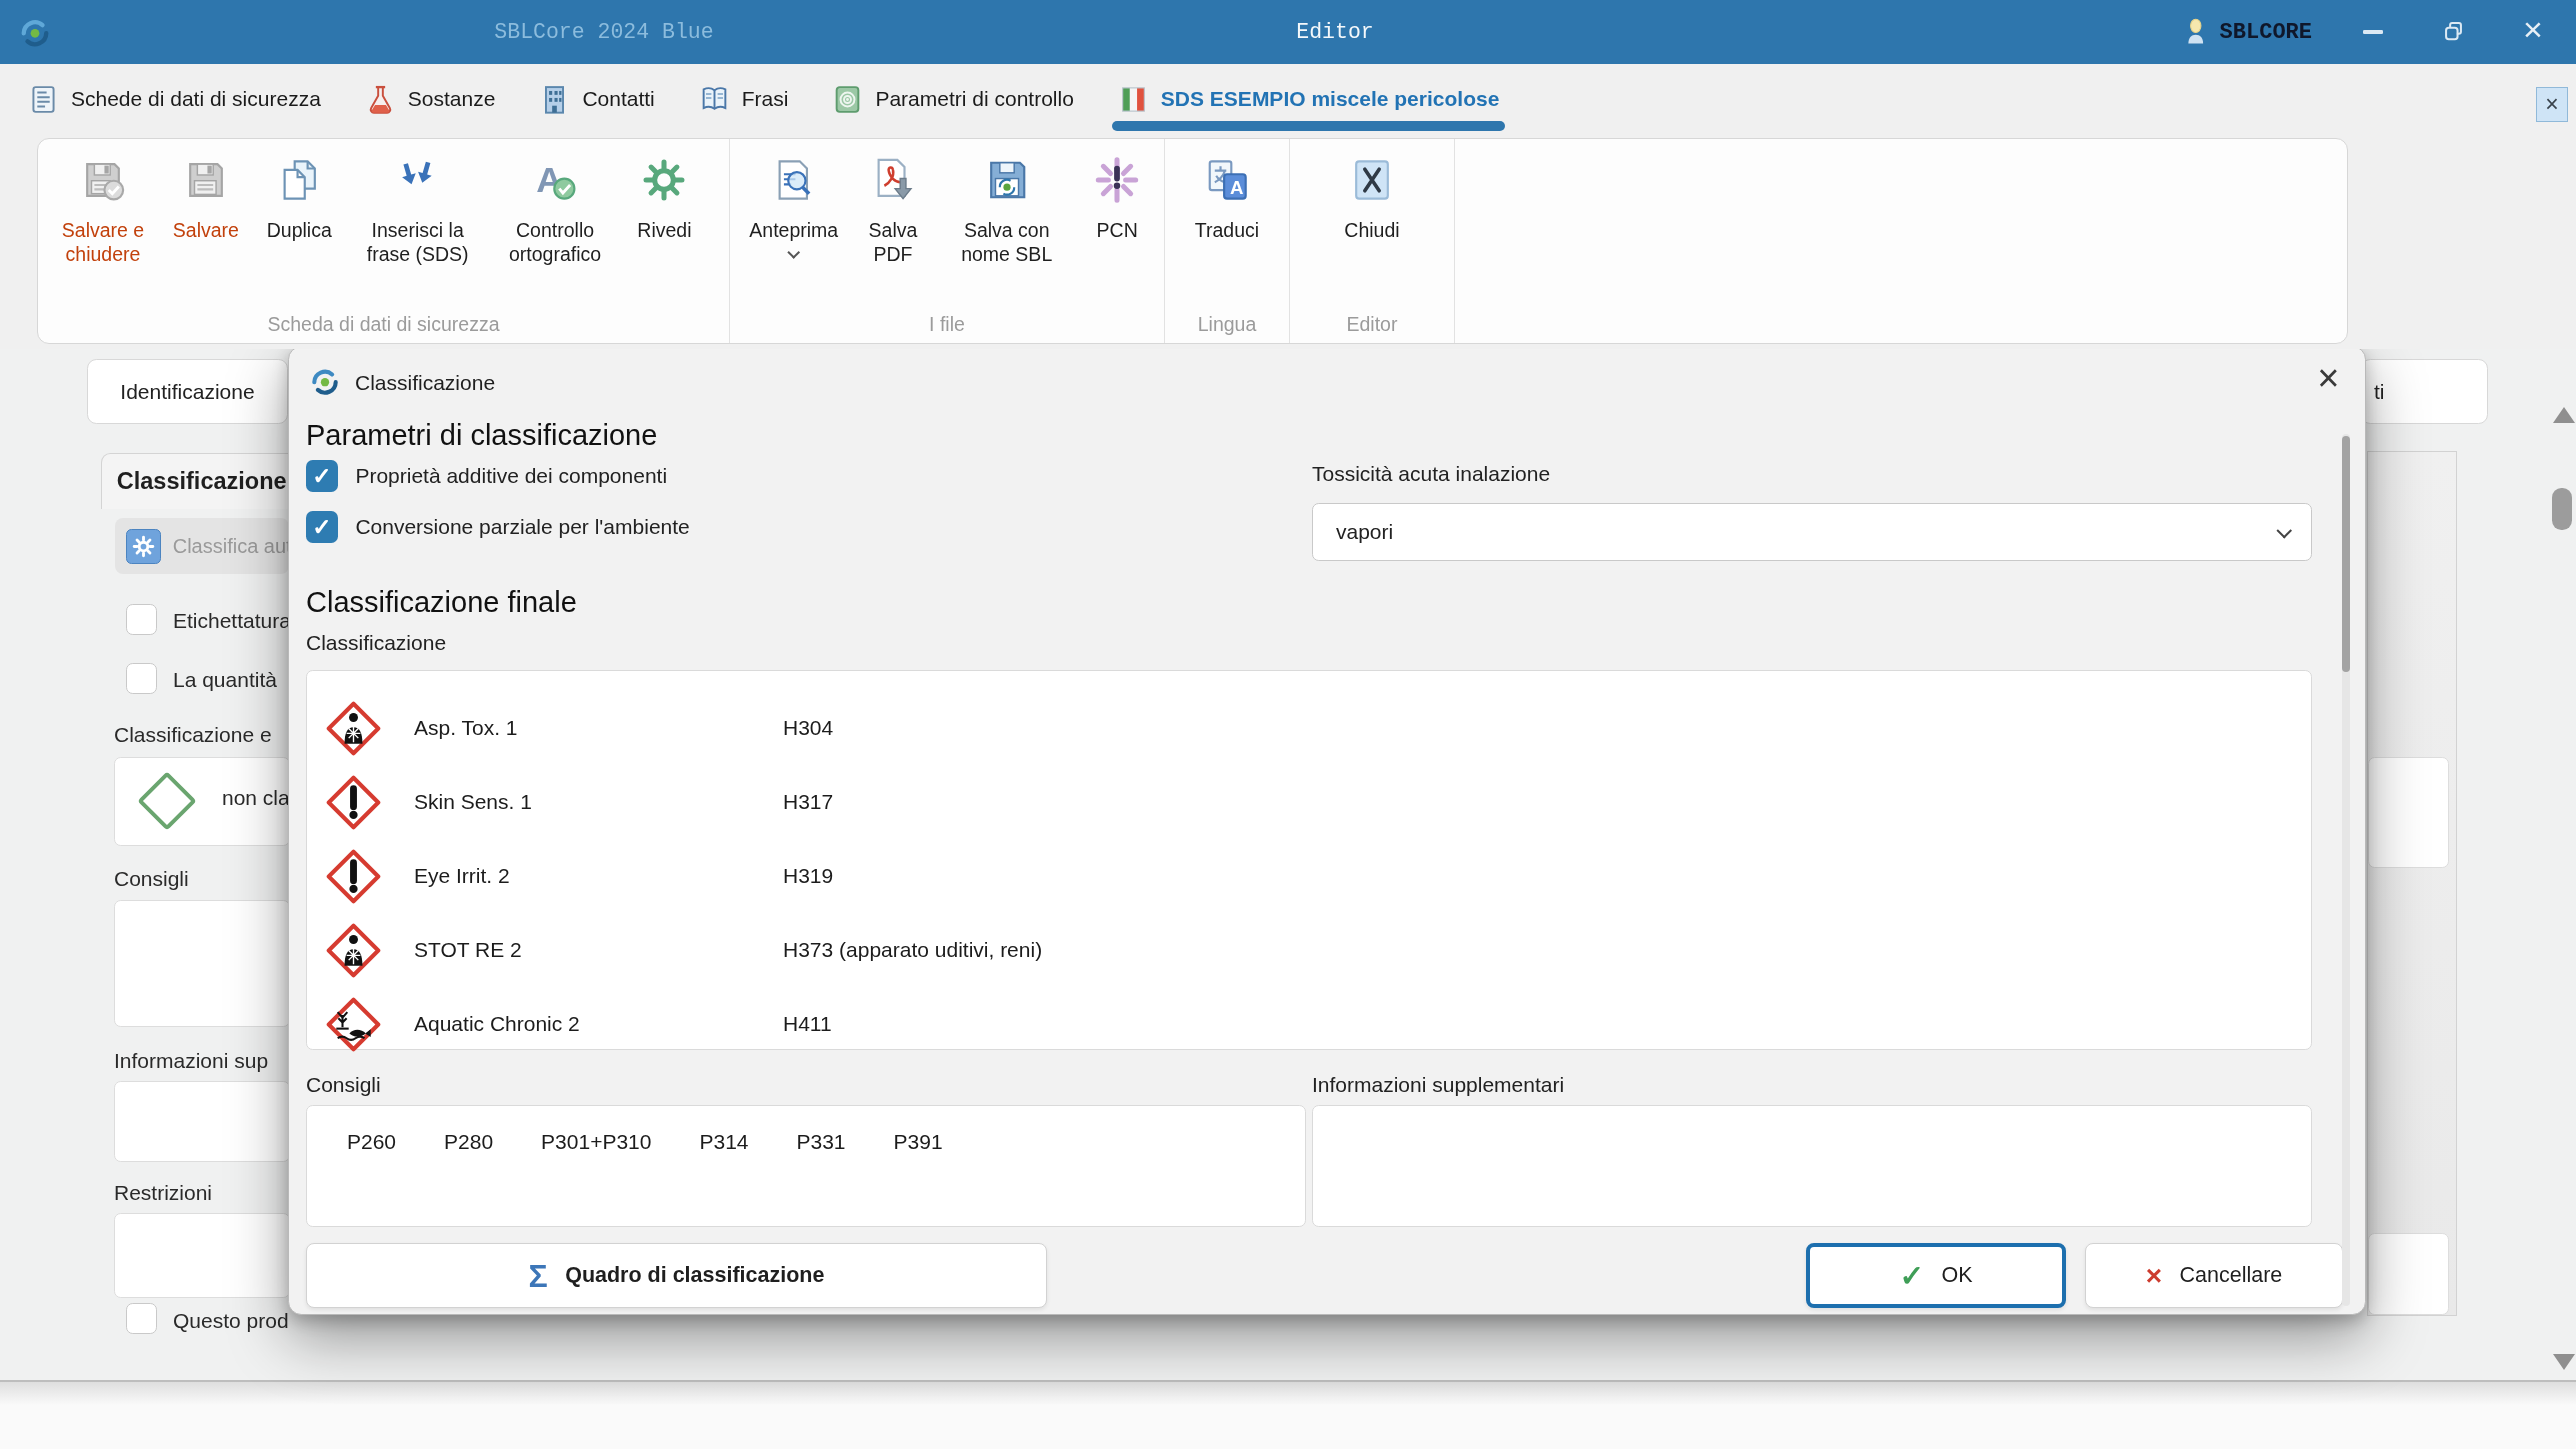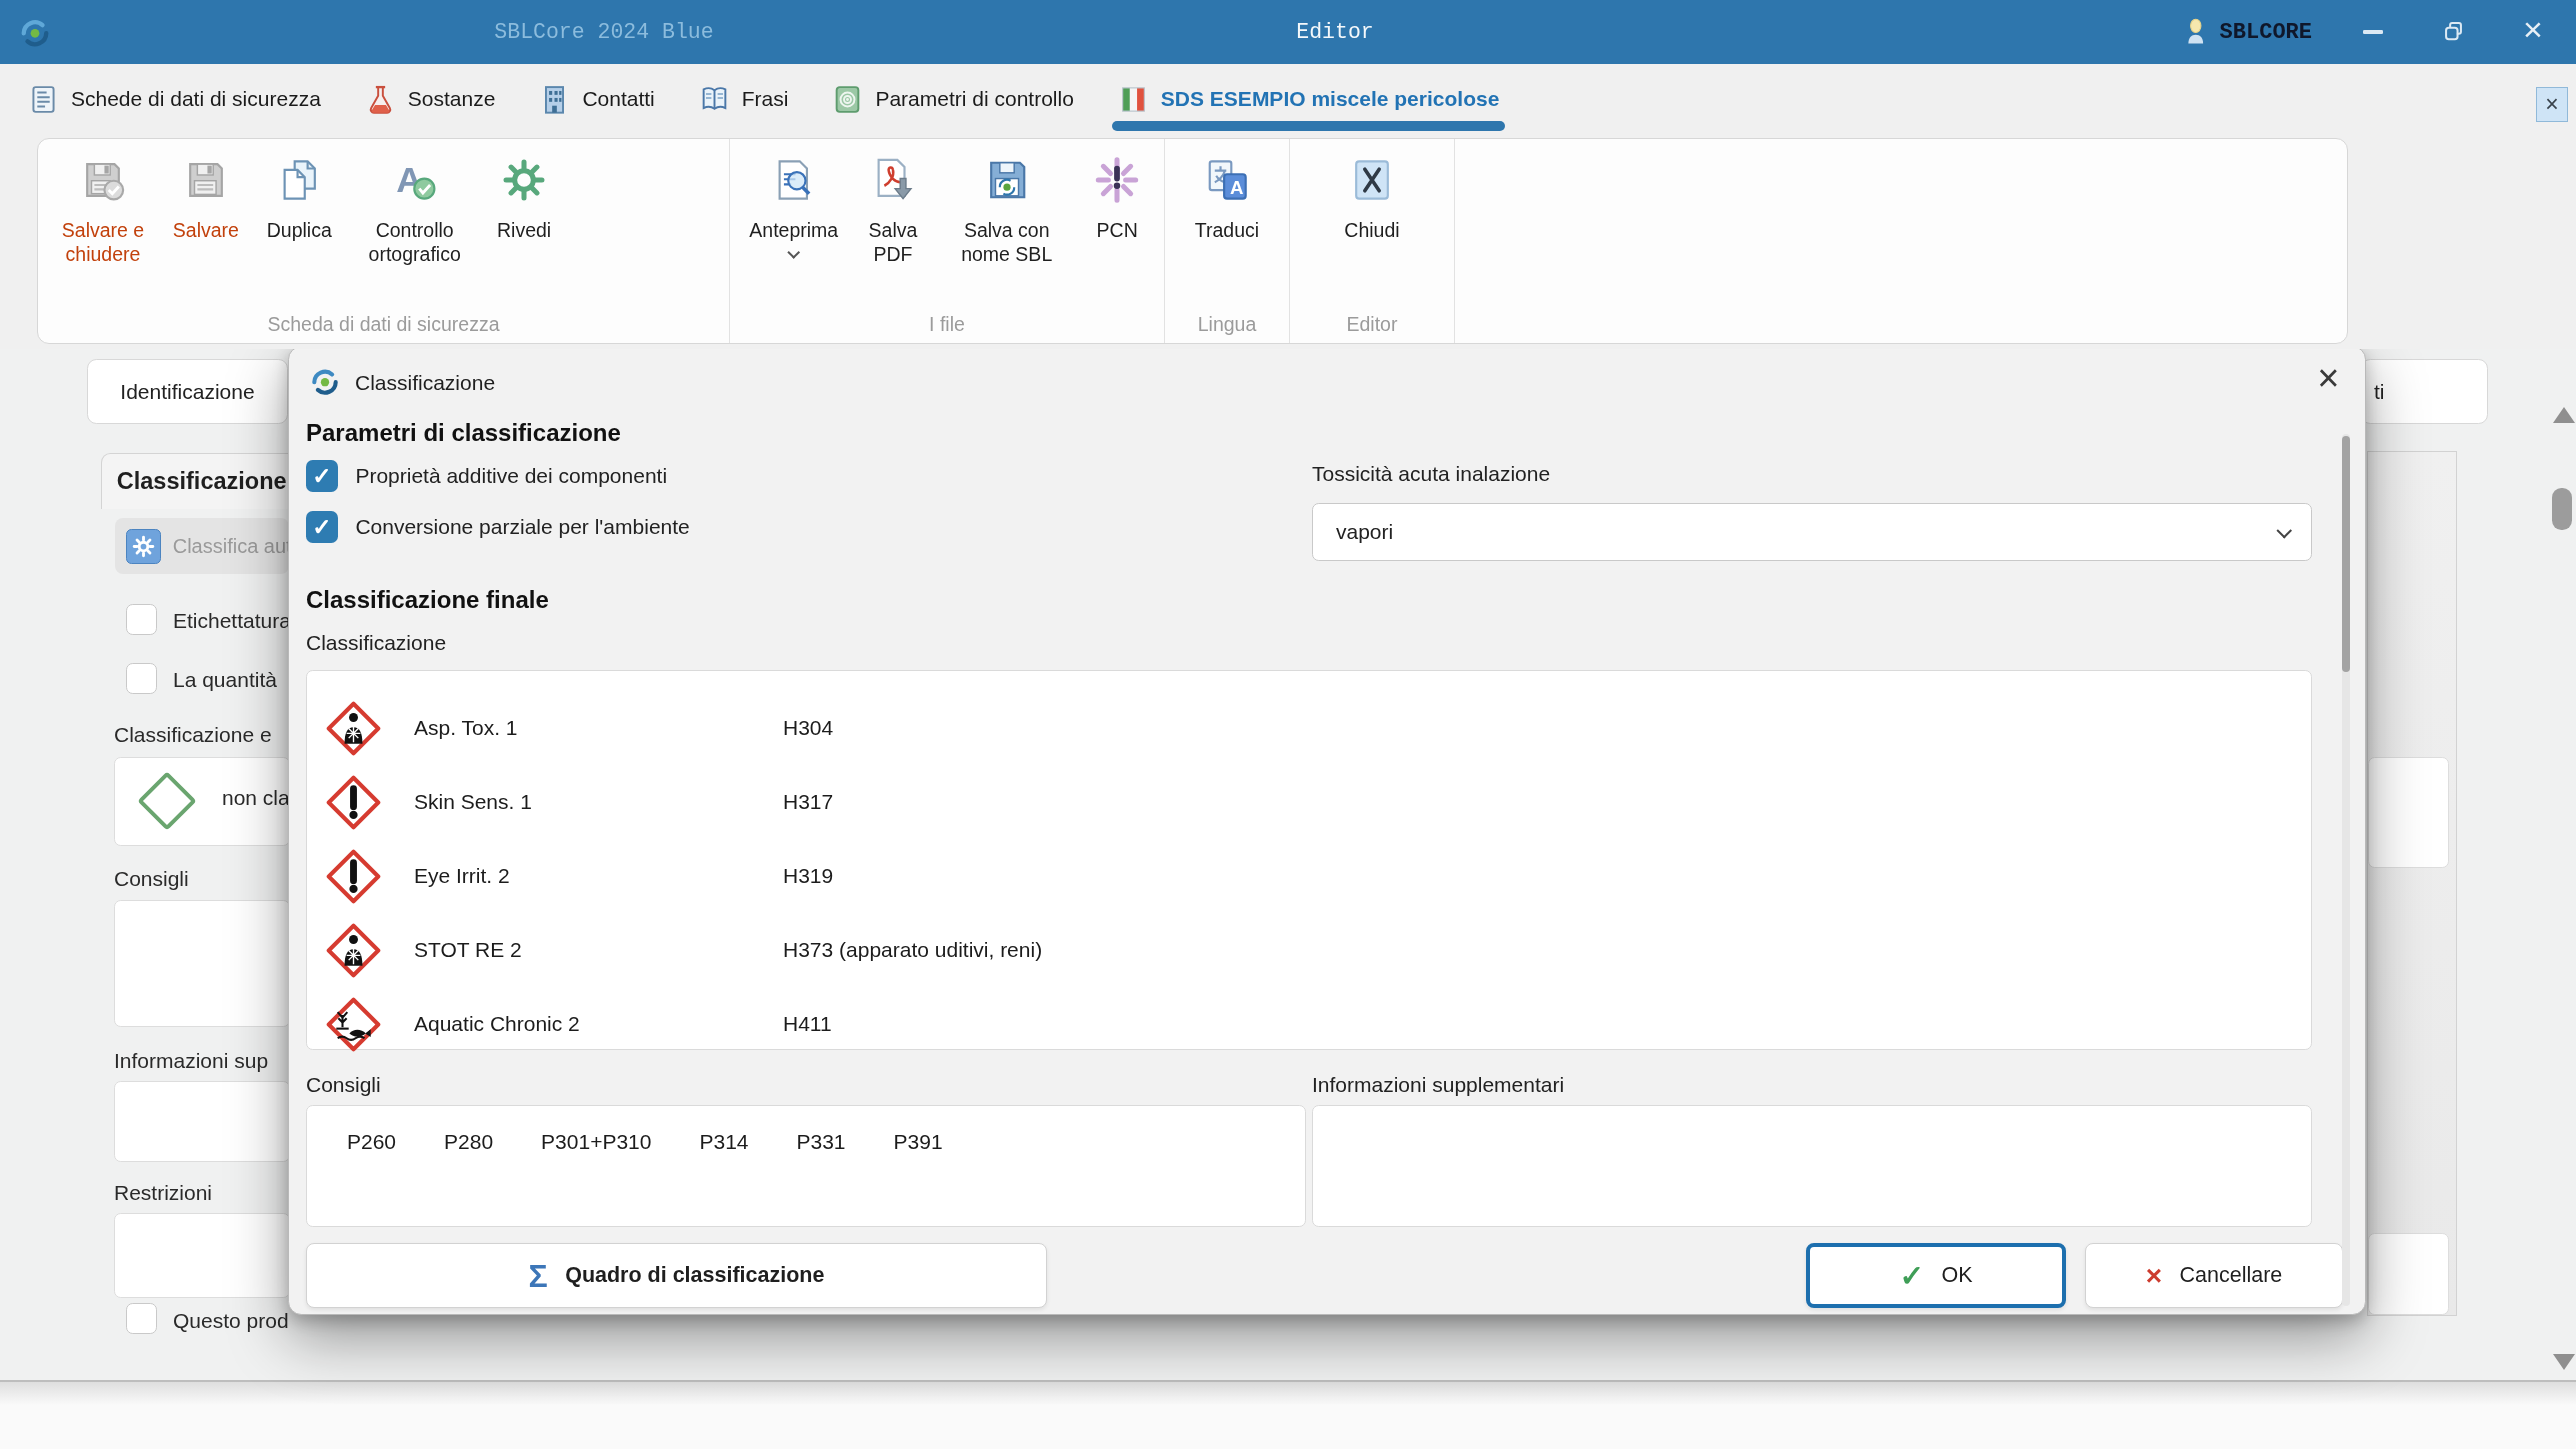--- a/index.html
+++ b/index.html
@@ -89,21 +89,21 @@
     border-top:2.7px solid #bdbdbd; background:linear-gradient(180deg,#dedede 0,#fafafa 23px); z-index:5; }
 
   
   .dialog { position:absolute; left:288px; top:346px; width:2078px; height:969px; background:#f2f2f2;
     border:0.7px solid #b9b9b9; border-radius:13.4px; z-index:10;
     box-shadow:0 23px 60px rgba(0,0,0,.38), 0 5.4px 16px rgba(0,0,0,.22); }
   .dlg-title { position:absolute; left:66px; top:24px; font-size:21px; color:#1f1f1f; }
   .dlg-logo { position:absolute; left:17.4px; top:14.8px; width:38px; height:38px; }
   .dlg-close { position:absolute; right:25.5px; top:12px; font-size:38px; font-weight:300; color:#3a3a3a;
     line-height:1; cursor:default; }
-  .dlg-heading { position:absolute; font-size:24px; font-weight:bold; color:#111; white-space:nowrap; }
+  .dlg-heading { position:absolute; font-size:29px; font-weight:normal; color:#111; white-space:nowrap; }
   .dlg-label { position:absolute; font-size:21px; color:#222; white-space:nowrap; }
   .cb-row { position:absolute; left:17px; display:flex; align-items:center; gap:17.4px; }
   .cb-blue { width:32px; height:32px; background:#2e7cb2; border-radius:6.7px; color:#fff;
     display:flex; align-items:center; justify-content:center; font-size:23px; font-weight:bold; flex:0 0 auto; }
   .cb-label { font-size:21px; color:#222; white-space:nowrap; }
   .dlg-select { position:absolute; left:1023px; top:156px; width:1000px; height:58px; background:#fff;
     border:1.3px solid #c9c9c9; border-radius:6.7px; display:flex; align-items:center;
     padding:0 23px; font-size:21px; color:#222; }
   .dlg-select .chev { margin-left:auto; width:10.7px; height:10.7px; border-right:2.7px solid #444;
     border-bottom:2.7px solid #444; transform:rotate(45deg) translateY(-2.7px); }
@@ -264,20 +264,31 @@
           <span class="ricon">
             <svg viewBox="0 0 64 64">
                 <path d="M26 6h18l10 10v28H26z" fill="#eaf4fb" stroke="#6d93b5" stroke-width="3"></path>
                 <path d="M44 6v10h10" fill="none" stroke="#6d93b5" stroke-width="3"></path>
                 <path d="M12 18h18l10 10v30H12z" fill="#ffffff" stroke="#6d93b5" stroke-width="3"></path>
                 <path d="M30 18v10h10" fill="none" stroke="#6d93b5" stroke-width="3"></path>
               </svg>
           </span>
           <span class="rlabel">Duplica</span>
         </div>
+        <div class="rbtn" style="width:131px;">
+          <span class="ricon">
+            <svg viewBox="0 0 64 64">
+                <g fill="#3a72b9">
+                  <path d="M18 8v20h-8l12 16 12-16h-8V8z" transform="rotate(-16 22 26) scale(0.82) translate(2 2)"></path>
+                  <path d="M38 8v20h-8l12 16 12-16h-8V8z" transform="rotate(16 46 26) scale(0.82) translate(8 2)"></path>
+                </g>
+              </svg>
+          </span>
+          <span class="rlabel">Inserisci la frase (SDS)</span>
+        </div>
         <div class="rbtn" style="width:125px;">
           <span class="ricon">
             <svg viewBox="0 0 64 64">
                 <text x="6" y="48" font-size="50" font-weight="bold" fill="#8096b4" font-family="Liberation Sans, sans-serif">A</text>
                 <circle cx="45" cy="44" r="14" fill="#8fca9f" stroke="#58a87c" stroke-width="3"></circle>
                 <path d="M38 44l5 6 10-11" stroke="#ffffff" stroke-width="4" fill="none"></path>
               </svg>
           </span>
           <span class="rlabel">Controllo ortografico</span>
         </div>

